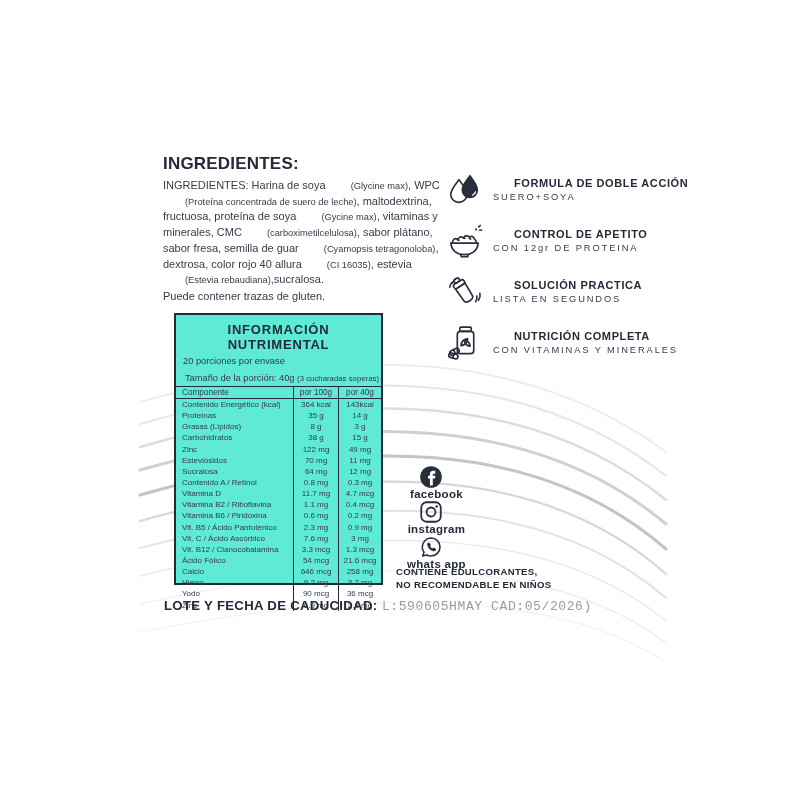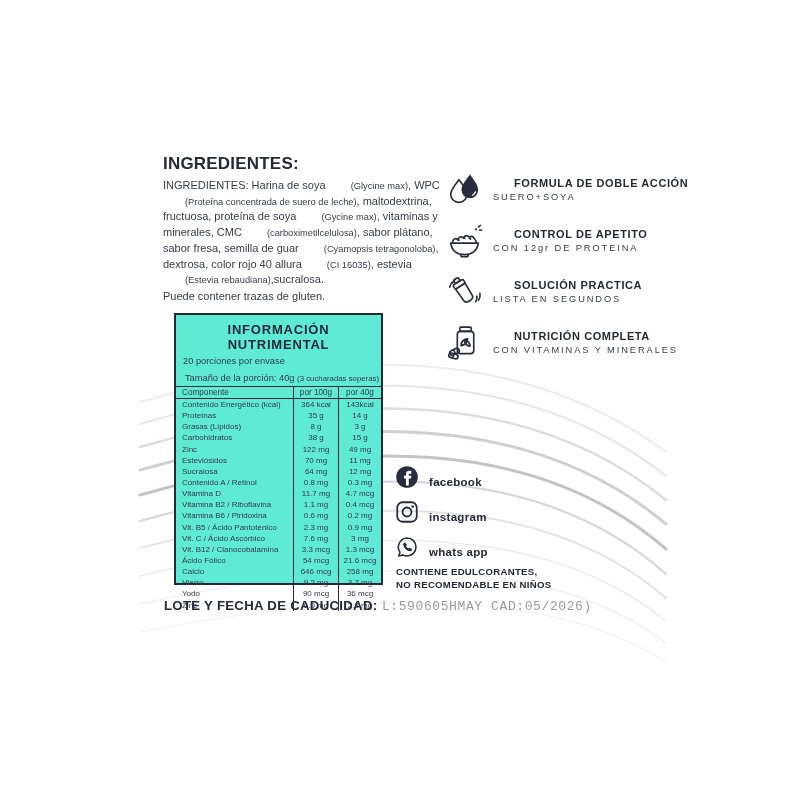--- a/index.html
+++ b/index.html
@@ -36,21 +36,21 @@
   
   .features{position:absolute;left:446px;top:169px;z-index:2;}
   .feature{display:flex;align-items:center;height:40px;margin-bottom:11px;}
   .feature svg{width:37px;height:37px;flex:0 0 37px;}
   .ftext{margin-left:10px;}
   .ftitle{font-weight:bold;font-size:11px;letter-spacing:.6px;color:#242a39;white-space:nowrap;padding-left:21px;}
   .fsub{font-size:9.3px;letter-spacing:1.9px;margin-top:3px;color:#343b4b;white-space:nowrap;}
 
   
   .social{position:absolute;left:396px;top:466px;z-index:2;}
-  .sitem{display:flex;align-items:flex-end;height:22px;margin-bottom:13px;}
+  .sitem{display:flex;align-items:center;height:22px;margin-bottom:13px;flex-direction:column;}
   .sitem svg{width:22px;height:22px;flex:0 0 22px;}
   .slabel{margin-left:11px;font-size:11.5px;font-weight:bold;letter-spacing:.3px;color:#242a39;}
 
   
   .warning{position:absolute;left:396px;top:565px;font-size:9.6px;font-weight:bold;
            line-height:13px;letter-spacing:.3px;color:#242a39;z-index:2;}
 
   
   .lot{position:absolute;left:164px;top:596px;white-space:nowrap;}
   .lot-label{font-size:13.2px;font-weight:bold;letter-spacing:.3px;color:#242a39;}

